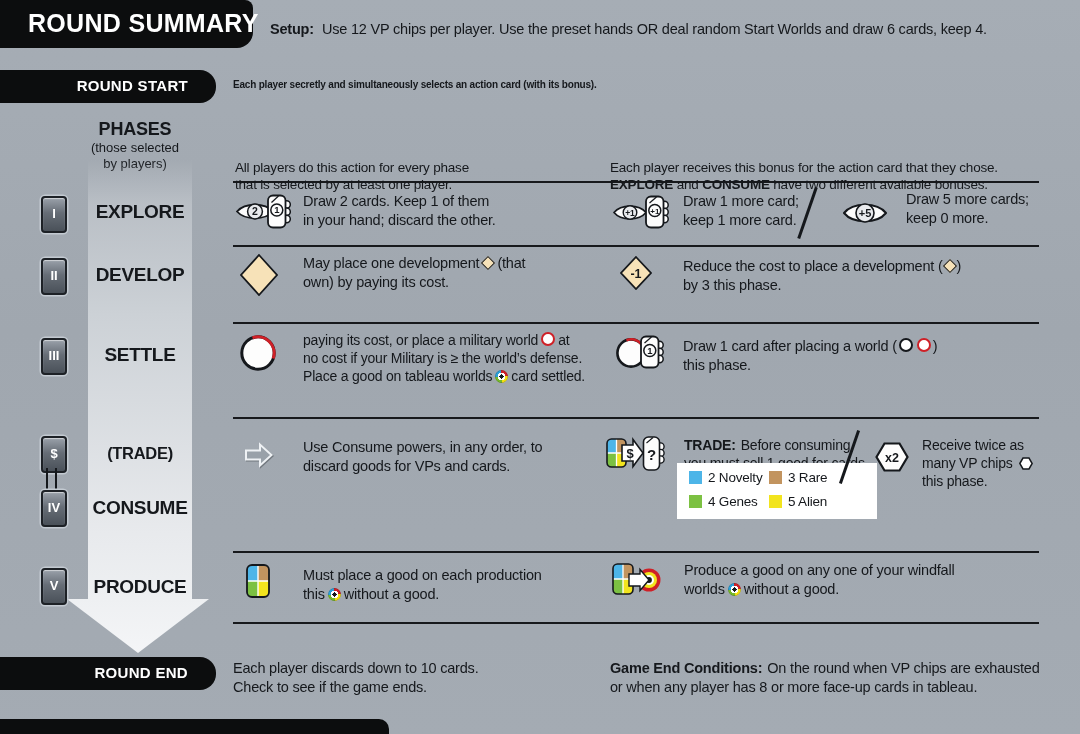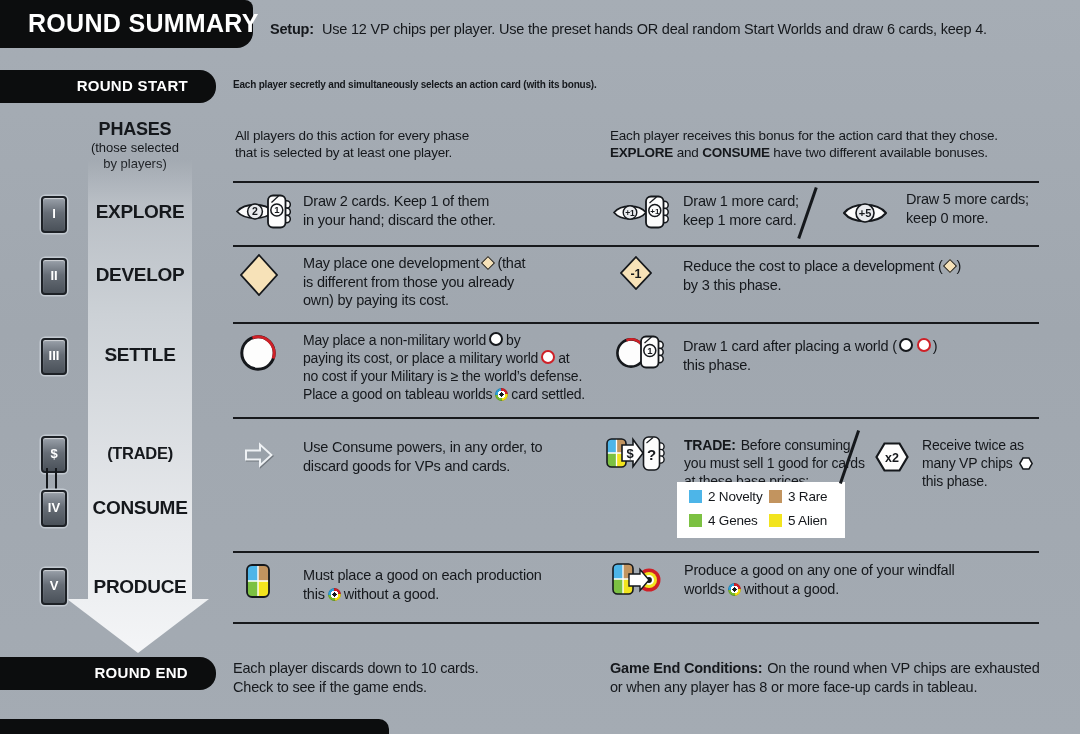--- a/index.html
+++ b/index.html
@@ -15,21 +15,21 @@
   .bar{position:absolute;left:0;width:216px;height:33px;background:#0c0d0e;
        border-radius:0 16px 16px 0;}
   .bar span{position:absolute;right:28px;top:7px;font-size:15px;font-weight:bold;
             color:#fff;letter-spacing:.3px;white-space:nowrap;}
   .bottom-strip{position:absolute;left:0;top:719px;width:389px;height:15px;
                 background:#0c0d0e;border-radius:0 10px 0 0;}
   
   .txt{position:absolute;font-size:14.5px;line-height:18.5px;letter-spacing:-.2px;
        white-space:nowrap;}
   .txt b{font-weight:bold;}
-  .small-txt{font-size:13.5px;line-height:17px;}
+  .small-txt{font-size:13.5px;line-height:17px;margin-top:32px;}
   .setup{position:absolute;left:270px;top:21px;font-size:14.5px;letter-spacing:-.2px;
          white-space:nowrap;}
   .setup b{margin-right:8px;}
   .rs-text{position:absolute;left:233px;top:79px;font-size:10px;font-weight:bold;
            letter-spacing:-.2px;white-space:nowrap;}
   
   .phases-head{position:absolute;left:55px;top:119px;width:160px;text-align:center;}
   .phases-head .t{font-size:18px;font-weight:bold;letter-spacing:-.2px;}
   .phases-head .n{font-size:13px;line-height:16px;}
   .arrow-band{position:absolute;left:88px;top:160px;width:104px;height:440px;
@@ -58,21 +58,21 @@
       vertical-align:-2px;margin:0 3px;
       background:radial-gradient(circle,#15181c 0 2px,#fff 2.2px 3.6px,rgba(0,0,0,0) 3.8px),
                  conic-gradient(#cf2027 0 25%,#f3df10 25% 50%,#76b82a 50% 75%,#2ba0d8 75% 100%);
       box-shadow:inset 0 0 0 .5px rgba(0,0,0,.35);}
   .ic-diamond{display:inline-block;width:8px;height:8px;background:#f7e2b8;
               border:1.5px solid #15181c;transform:rotate(45deg);margin:0 4px;}
   .icon{position:absolute;}
   svg text{font-family:"Liberation Sans",sans-serif;font-weight:bold;fill:#15181c;}
   .cons-arrow{filter:drop-shadow(1px 1.5px 0 rgba(40,45,50,.4));}
   
-  .price-box{position:absolute;left:677px;top:482px;width:168px;height:56px;background:#fff;}
+  .price-box{position:absolute;left:677px;top:463px;width:200px;height:56px;background:#fff;}
   .price-cell{position:absolute;font-size:13.5px;letter-spacing:-.2px;white-space:nowrap;}
   .price-cell .sq{display:inline-block;width:13px;height:13px;vertical-align:-2px;margin-right:6px;}
 </style>
 </head>
 <body>
 
 <div class="card">
 
   <div class="title-box">
     <span>ROUND SUMMARY</span>
@@ -186,42 +186,40 @@
     <div>keep 0 more.</div>
   </div>
 
   <div class="icon" style="left:240px;top:254px">
     <svg width="38" height="42" viewBox="0 0 38 42">
       <polygon points="19,1 37,21 19,41 1,21" stroke="#15181c" stroke-width="1.8" fill="#f7e2b8"></polygon>
     </svg>
   </div>
   <div class="txt" style="left:303px;top:254px">
     <div><span>May place one development</span><span class="ic-diamond"></span><span>(that</span></div>
-    <div>is different from those you already</div>
     <div>own) by paying its cost.</div>
   </div>
   <div class="icon" style="left:620px;top:256px">
     <svg width="32" height="34" viewBox="0 0 32 34">
       <polygon points="16,1 31,17 16,33 1,17" stroke="#15181c" stroke-width="1.8" fill="#f7e2b8"></polygon>
       <text x="16" y="21.5" font-size="12.5" text-anchor="middle">-1</text>
     </svg>
   </div>
   <div class="txt" style="left:683px;top:257px">
     <div><span>Reduce the cost to place a development (</span><span class="ic-diamond" style="margin:0 2px"></span><span>)</span></div>
     <div>by 3 this phase.</div>
   </div>
 
   <div class="icon" style="left:239px;top:334px">
     <svg width="38" height="38" viewBox="0 0 38 38">
       <circle cx="19" cy="19" r="16.2" fill="#fdfdfd" stroke="#15181c" stroke-width="3"></circle>
       <path d="M13.5 3.8 A16.2 16.2 0 0 1 34.2 24.5" fill="none" stroke-width="3" stroke="#cf2027"></path>
     </svg>
   </div>
   <div class="txt" style="left:303px;top:331px;font-size:14px;line-height:18px">
-    <div><span>May place a non-military world</span><span class="ic-circle"></span><span>by</span></div>
     <div><span>paying its cost, or place a military world</span><span class="ic-circle red"></span><span>at</span></div>
     <div>no cost if your Military is ≥ the world’s defense.</div>
     <div><span>Place a good on tableau worlds</span><span class="ic-windfall"></span><span>card settled.</span></div>
   </div>
   <div class="icon" style="left:615px;top:337px">
     <svg width="32" height="32" viewBox="0 0 32 32">
       <circle cx="16" cy="16" r="13.6" fill="#fdfdfd" stroke="#15181c" stroke-width="2.6"></circle>
       <path d="M11.4 3.2 A13.6 13.6 0 0 1 28.8 20.6" fill="none" stroke-width="2.6" stroke="#cf2027"></path>
     </svg>
   </div>

